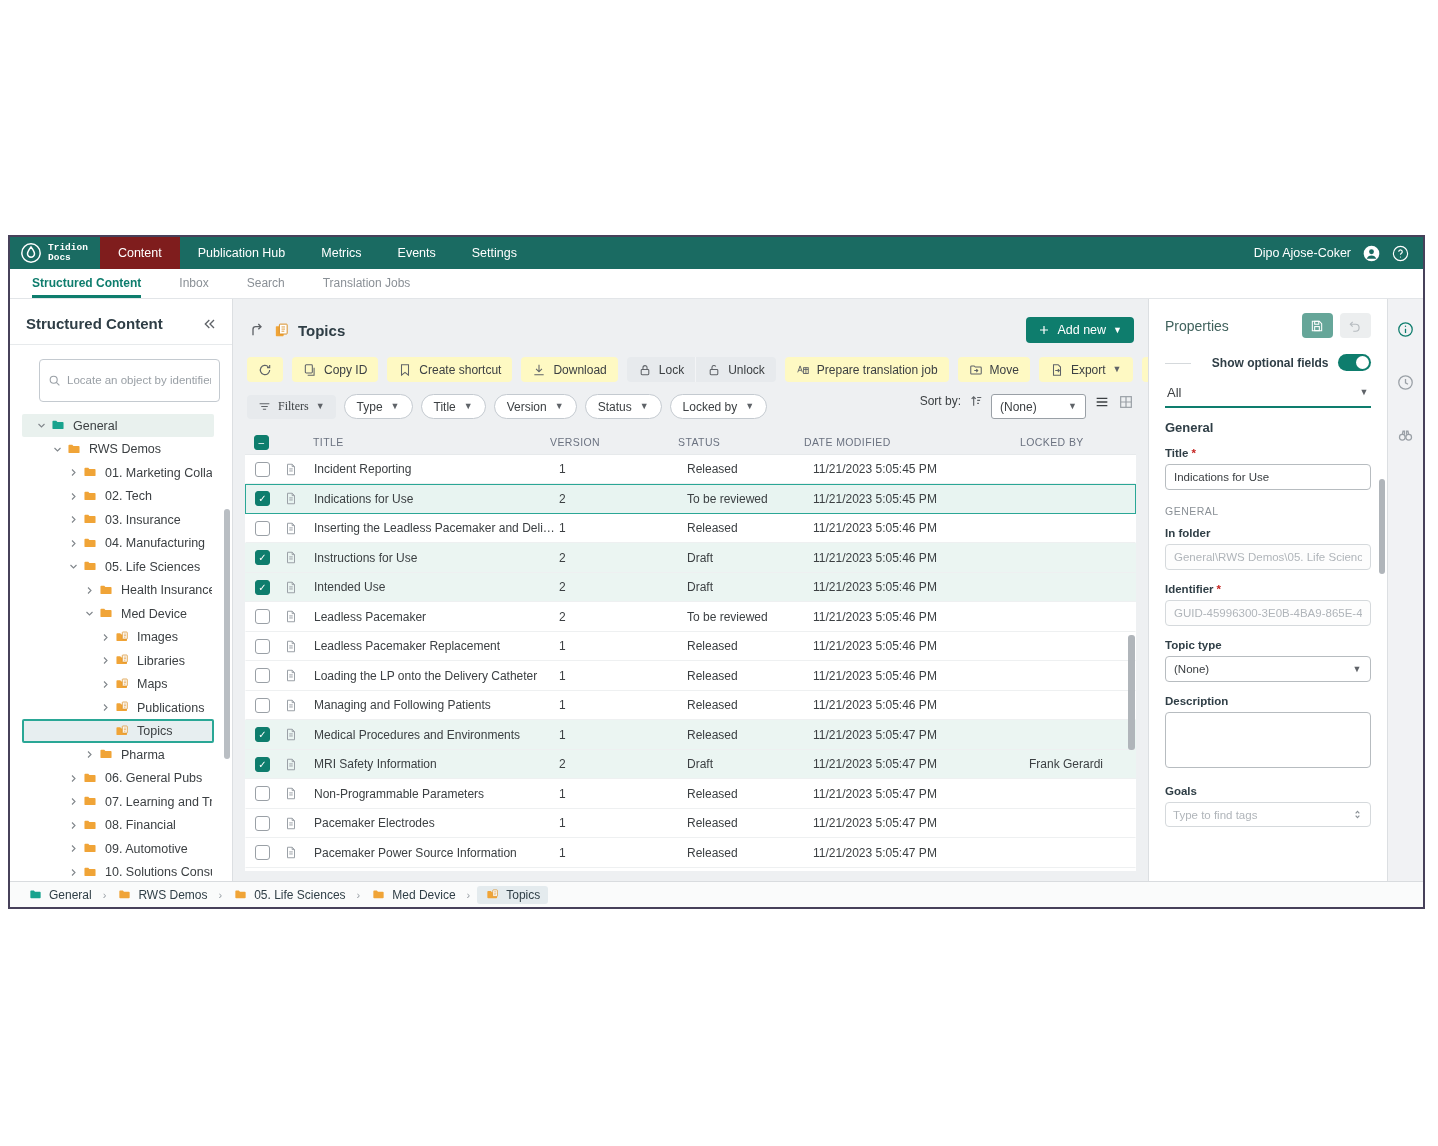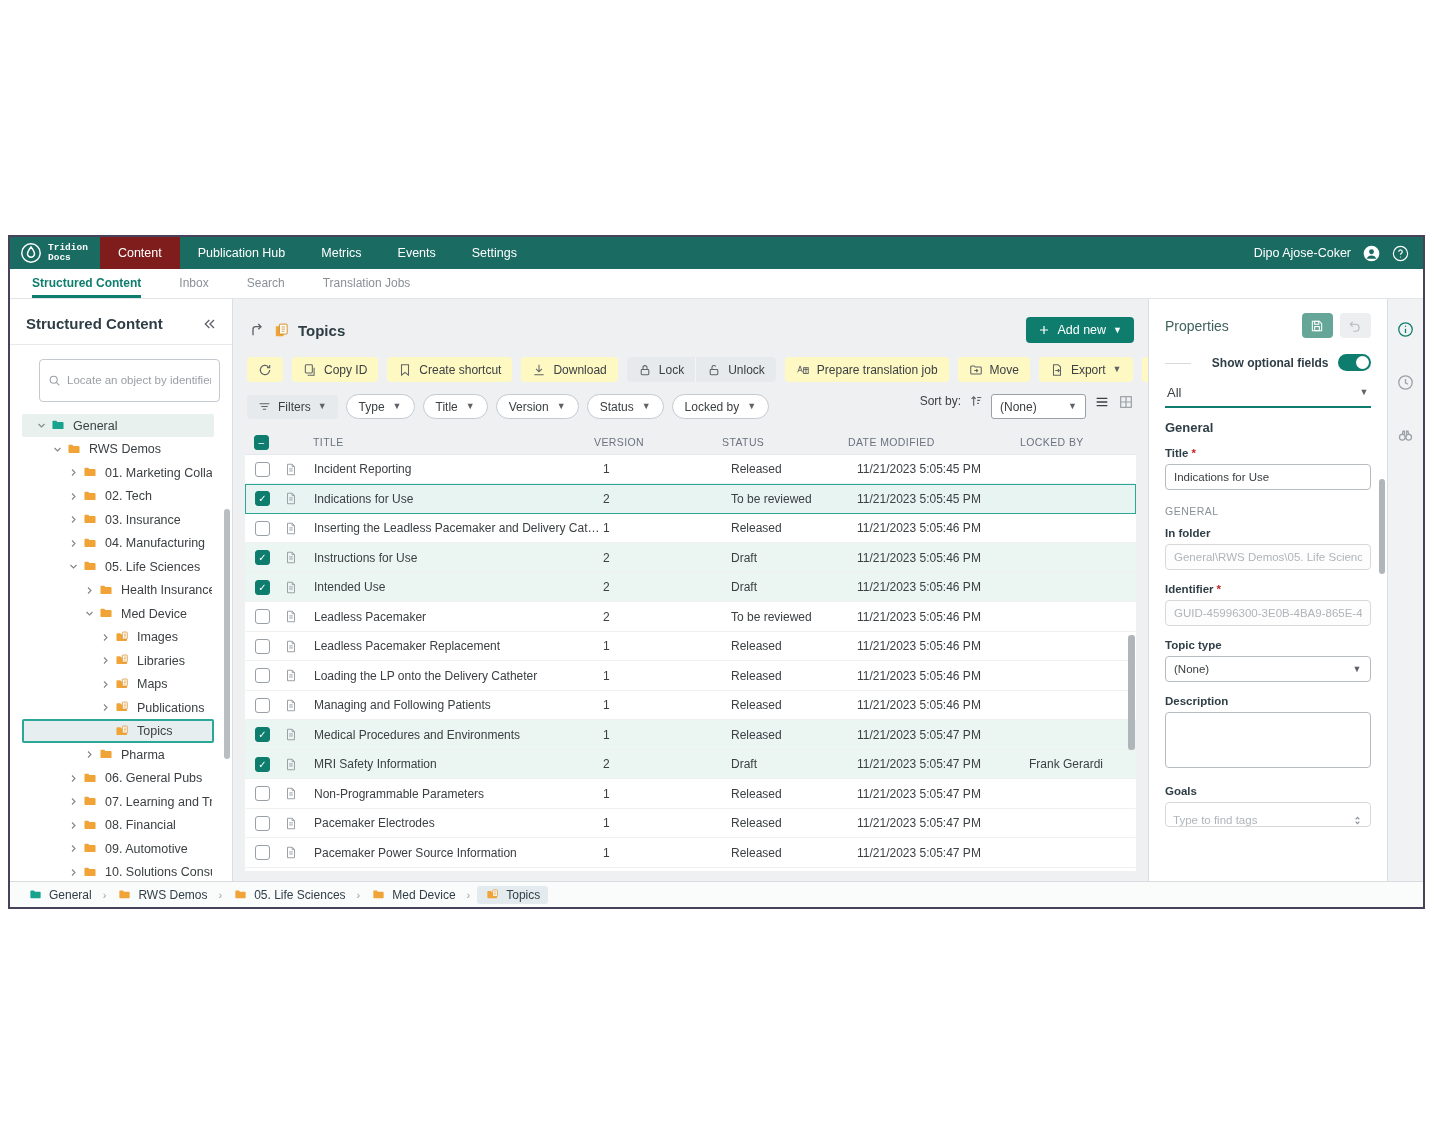--- a/index.html
+++ b/index.html
@@ -57,40 +57,40 @@
 
   .toolbar { display:flex; align-items:center; gap:9px; padding:4px 2px 10px 2px; }
   .tbtn { background:#fef9c3; border:none; border-radius:4px; height:25px; padding:0 11px; font-size:12px; color:#3c4043; display:flex; align-items:center; gap:7px; cursor:pointer; font-family:inherit; white-space:nowrap; }
   .tbtn svg { width:14px; height:14px; color:#5f6368; }
   .tbtn .caret { font-size:9px; color:#5f6368; }
   .tgroup { display:flex; background:#e7eaed; border-radius:4px; }
   .tgroup .tbtn { background:transparent; border-radius:0; }
   .tgroup .tbtn + .tbtn { border-left:1px solid #f3f4f6; }
 
   .filterbar { display:flex; align-items:center; gap:8px; padding:2px 2px 12px 2px; }
-  .fbtn { background:#e7eaed; border:none; border-radius:4px; height:24px; padding:0 11px; font-size:12px; color:#3c4043; display:flex; align-items:center; gap:7px; cursor:pointer; font-family:Liberation Sans, sans-serif; }
+  .fbtn { background:#e7eaed; border:none; border-radius:4px; height:24px; padding:0 11px; font-size:12px; color:#3c4043; display:flex; align-items:center; gap:7px; cursor:pointer; font-family:Liberation Serif, serif; }
   .fbtn svg { width:13px; height:13px; color:#5f6368; }
   .pill { background:#fff; border:1px solid #c4cad0; border-radius:13px; height:25px; padding:0 12px; font-size:12px; color:#3c4043; display:flex; align-items:center; gap:8px; cursor:pointer; font-family:inherit; }
   .caret { color:#5f6368; font-size:9px; line-height:1; }
   .sortwrap { margin-left:auto; display:flex; align-items:flex-start; gap:8px; }
   .sort-label { font-size:12px; color:#3c4043; }
   .sort-ic svg { width:14px; height:14px; color:#5f6368; }
   .sort-select { width:95px; height:25px; border:1px solid #9aa0a6; border-radius:3px; background:#fff; font-size:12px; color:#3c4043; display:flex; align-items:center; justify-content:space-between; padding:0 8px; cursor:pointer; }
   .view-ic svg { width:16px; height:16px; }
   .view-list { color:#3c4043; } .view-grid { color:#9aa0a6; }
 
   
   .thead { display:flex; align-items:center; height:23px; font-size:10.5px; color:#6b7280; letter-spacing:.4px; padding-right:10px; }
   .tbody { background:#fff; flex:1 1 auto; position:relative; overflow:hidden; border-top:1px solid #e6e9eb; margin-bottom:10px; }
   .col-check { width:38px; flex:0 0 auto; display:flex; align-items:center; padding-left:9px; }
   .col-icon { width:30px; flex:0 0 auto; display:flex; align-items:center; }
   .col-title { width:255px; flex:1 1 auto; overflow:hidden; white-space:nowrap; text-overflow:ellipsis; }
   .col-version { width:128px; flex:0 0 auto; }
   .col-status { width:126px; flex:0 0 auto; }
-  .col-date { width:172px; flex:0 0 auto; }
+  .col-date { width:216px; flex:0 0 auto; }
   .col-locked { width:106px; flex:0 0 auto; }
   .trow { display:flex; align-items:center; height:29.5px; font-size:12px; color:#3c4043; border:1.5px solid transparent; border-bottom:1px solid #eef0f1; cursor:pointer; background:#fff; }
   .trow.checked { background:#ebf5f2; }
   .trow.selected { background:#e8f4f1; border:1.5px solid #2aa796; }
   .trow .doc-ic svg { width:14px; height:15px; color:#9aa0a6; }
   .cb { width:15px; height:15px; border:1.5px solid #9aa0a6; border-radius:3px; background:#fff; display:flex; align-items:center; justify-content:center; font-size:10px; color:#fff; flex:0 0 auto; cursor:pointer; }
   .cb.on { background:var(--accent,#0e7d6d); border-color:var(--accent,#0e7d6d); }
   .table-scroll { position:absolute; right:1px; top:180px; width:7px; height:115px; background:#b0b5ba; border-radius:3px; }
 
   
@@ -113,21 +113,21 @@
   .toggle:after { content:""; position:absolute; right:2px; top:2px; width:13px; height:13px; border-radius:50%; background:#fff; }
   .allselect { display:flex; align-items:center; justify-content:space-between; font-size:13px; color:#3c4043; padding:4px 2px 6px 2px; border-bottom:2px solid var(--accent,#0e7d6d); cursor:pointer; margin-bottom:12px; }
   .group-title { font-size:13px; font-weight:bold; color:#2f3e46; margin-bottom:12px; }
   .flabel { font-size:11.5px; font-weight:bold; color:#2f3e46; margin-bottom:5px; }
   .flabel .req { color:#c5221f; margin-left:3px; }
   .finput { width:100%; height:26px; border:1px solid #b7bcc0; border-radius:4px; font-size:11.5px; color:#3c4043; padding:0 8px; font-family:inherit; background:#fff; margin-bottom:13px; }
   .finput:disabled { color:#b0b5ba; background:#fdfdfd; border-color:#d5d9dc; }
   .section-label { font-size:10.5px; color:#8a9096; letter-spacing:.5px; margin:2px 0 10px 0; }
   .fselect { width:100%; height:26px; border:1px solid #b7bcc0; border-radius:4px; font-size:11.5px; color:#3c4043; padding:0 8px; display:flex; align-items:center; justify-content:space-between; cursor:pointer; margin-bottom:13px; background:#fff; }
   .ftextarea { width:100%; height:56px; border:1px solid #b7bcc0; border-radius:4px; margin-bottom:13px; resize:none; font-family:inherit; font-size:11.5px; padding:6px 8px; color:#3c4043; }
-  .ftag { width:100%; height:25px; border:1px solid #d5d9dc; border-radius:4px; font-size:11.5px; display:flex; align-items:flex-end; justify-content:space-between; padding:0 7px; color:#b0b5ba; background:#fff;gap:20px; }
+  .ftag { width:100%; height:25px; border:1px solid #d5d9dc; border-radius:4px; font-size:11.5px; display:flex; align-items:center; justify-content:space-between; padding:0 7px; color:#b0b5ba; background:#fff;gap:20px; }
   .ftag svg { width:11px; height:11px; color:#8a9096; }
   .panel-scroll { position:absolute; right:2px; top:180px; width:6px; height:95px; background:#b0b5ba; border-radius:3px; }
 
   
   .iconstrip { width:37px; background:#f1f2f4; border-left:1px solid #dcdfe2; display:flex; flex-direction:column; align-items:center; padding-top:22px; gap:36px; }
   .strip-ic svg { width:17px; height:17px; color:#9aa0a6; display:block; }
   .strip-ic.active svg { color:var(--accent,#0e7d6d); }
 
   
   .breadcrumb { height:26px; background:#fafbfb; border-top:1px solid #d9dcdf; display:flex; align-items:center; padding:0 14px; gap:7px; font-size:12px; color:#2f3e46; flex:0 0 auto; }

